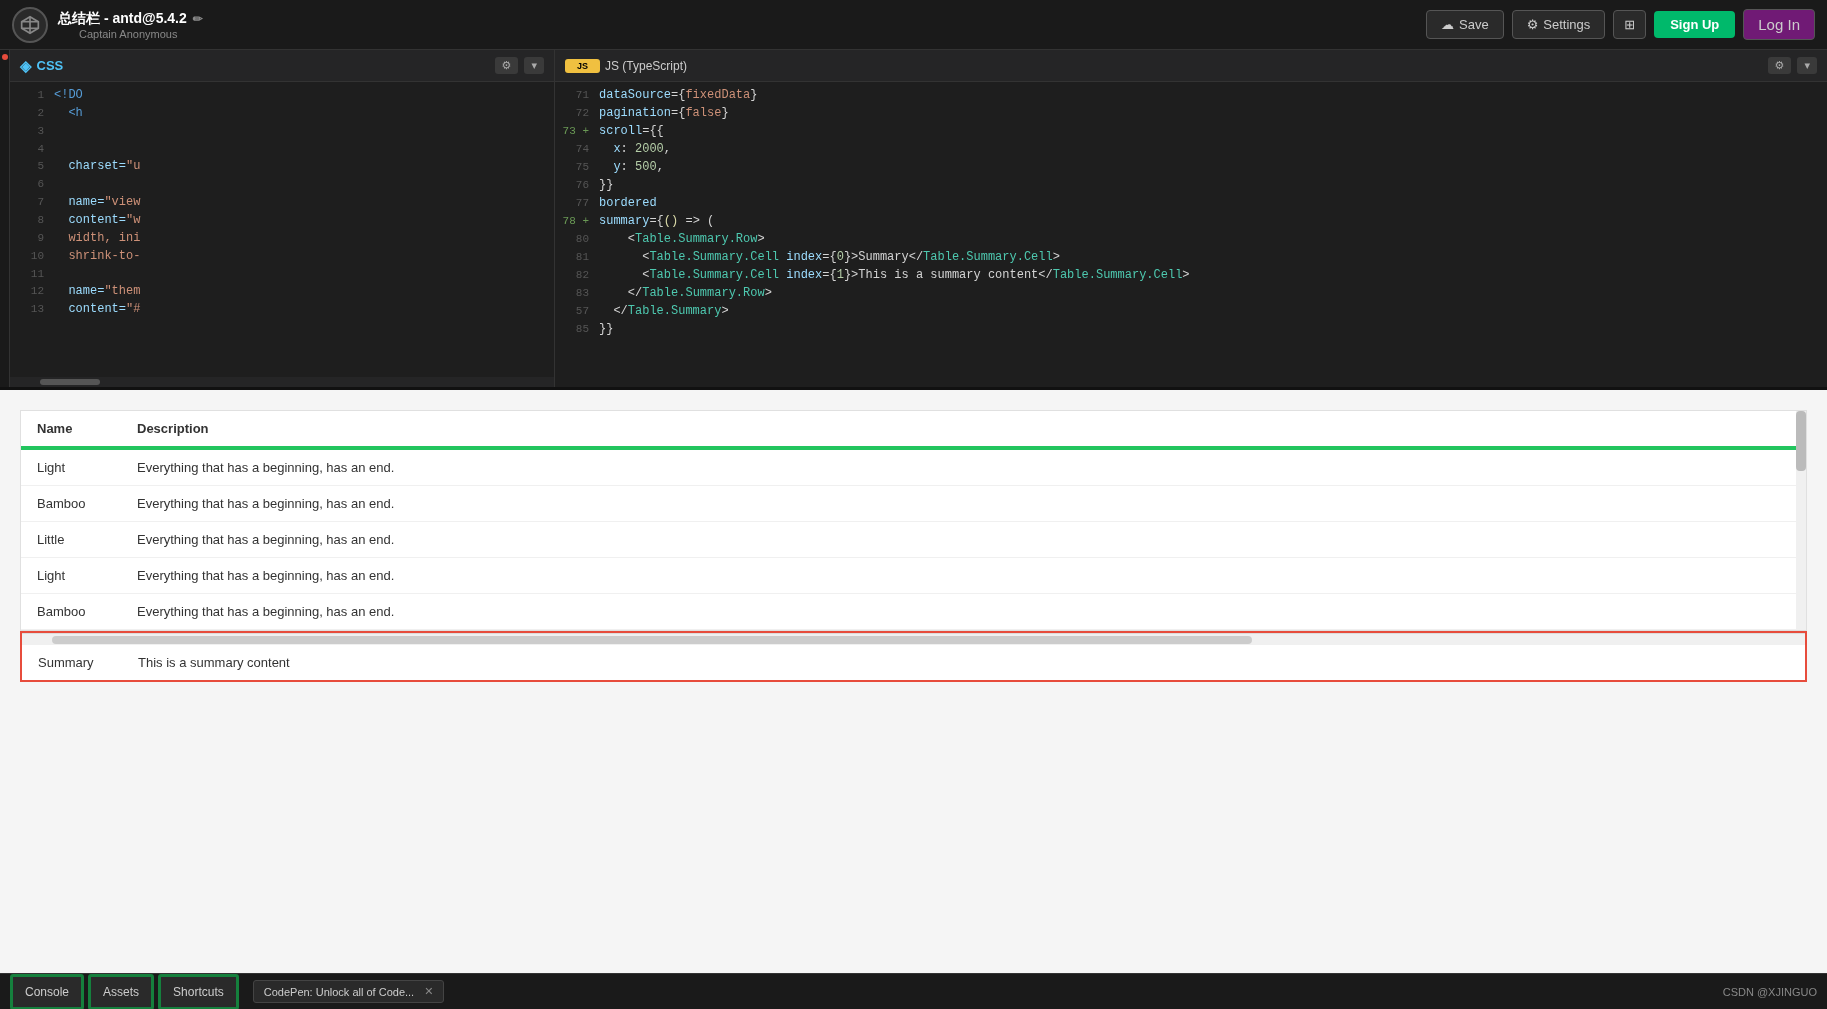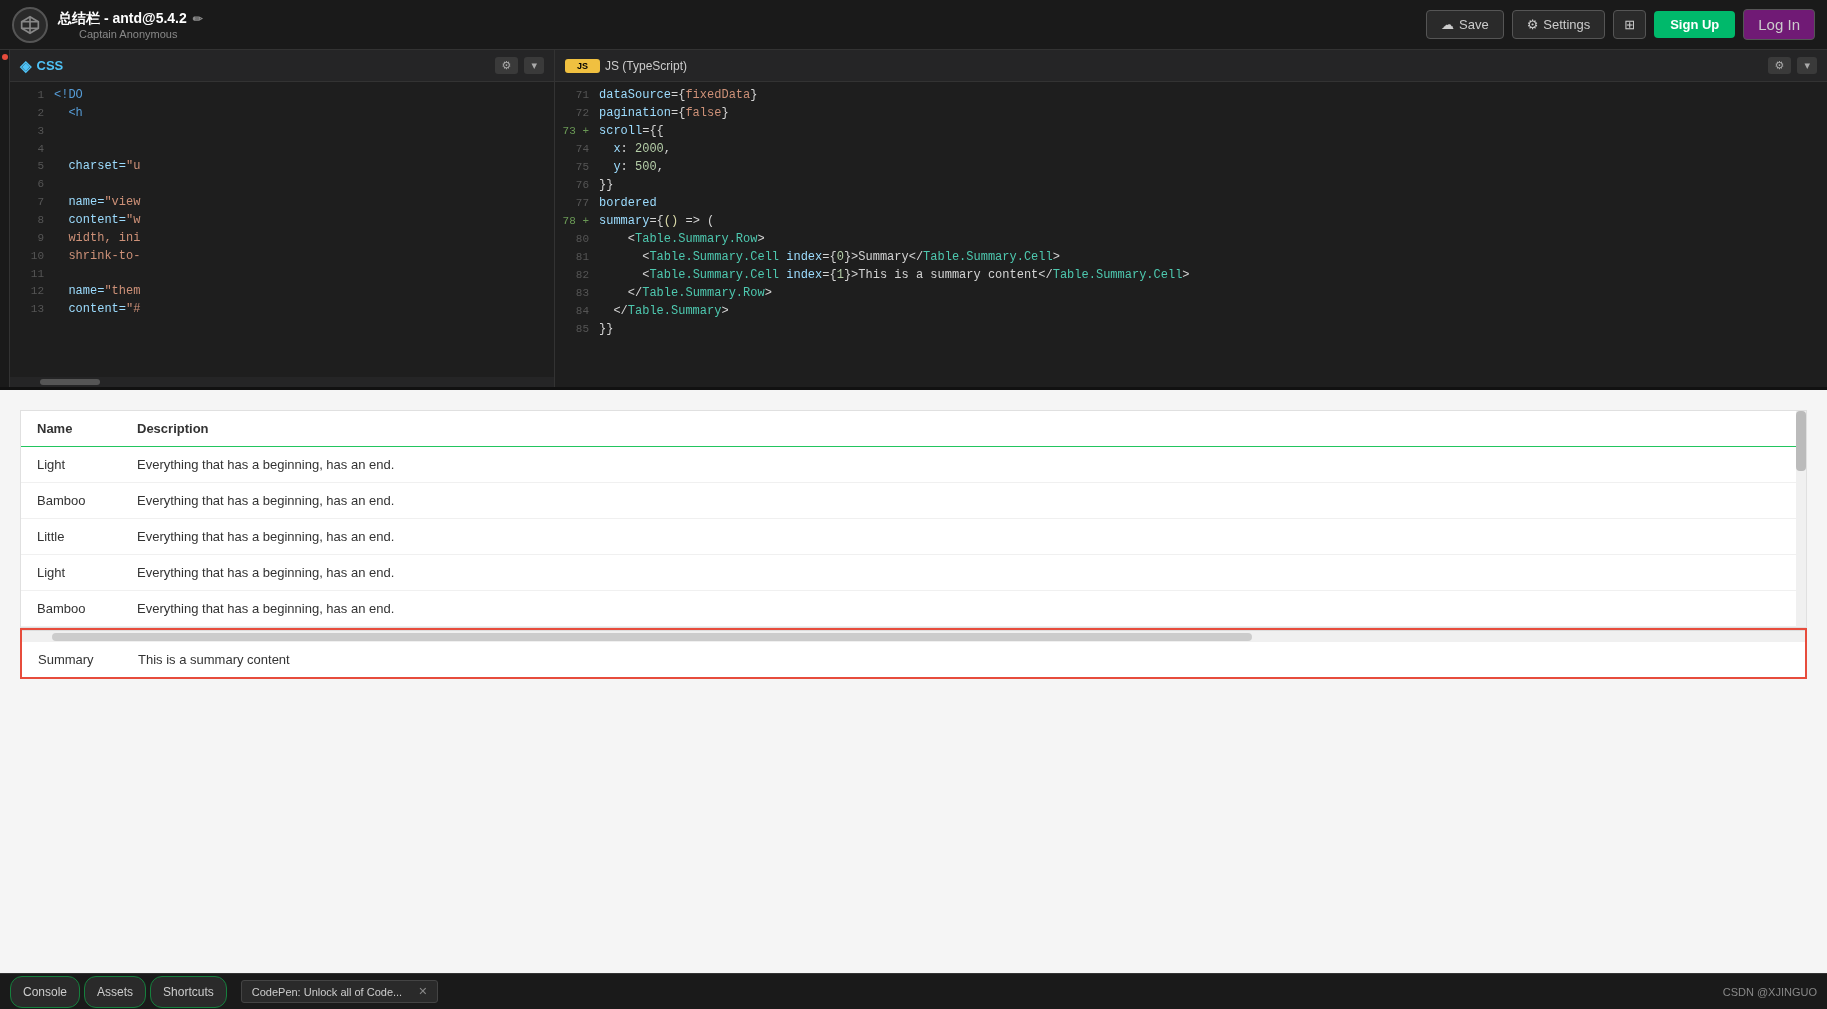--- a/index.html
+++ b/index.html
@@ -128,21 +128,21 @@
       table-layout: fixed;
     }
 
     .data-table th {
       text-align: left;
       padding: 10px 16px;
       font-size: 13px;
       font-weight: bold;
       color: #333;
       background: #fff;
-      border-bottom: 1px solid #22c55e;
+      border-bottom: 4px solid #22c55e;
     }
 
     .data-table td {
       padding: 10px 16px;
       font-size: 13px;
       color: #333;
       border-bottom: 1px solid #f0f0f0;
     }
 
     .col-name { width: 100px; }
@@ -208,31 +208,31 @@
       align-items: center;
       padding: 0 10px;
       gap: 4px;
       border-top: 1px solid #333;
       position: absolute;
       bottom: 0;
       left: 0;
       right: 0;
     }
     .bottom-tab {
-      background: #2a2a2a; border: 1px solid #15803d; color: #ccc;
-      padding: 8px 12px; border-radius: 12px; cursor: pointer; font-size: 12px;
+      background: #2a2a2a; border: 3px solid #15803d; color: #ccc;
+      padding: 8px 12px; border-radius: 3px; cursor: pointer; font-size: 12px;
     }
     .codepen-notification {
       background: #2a2a2a;
       border: 1px solid #444;
       color: #ccc;
       padding: 4px 10px;
       border-radius: 3px;
       font-size: 11px;
-      display: flex; align-items: center; gap: 16px;
+      display: flex; align-items: center; gap: 10px;
       margin-left: 10px;
     }
     .codepen-close { cursor: pointer; color: #888; }
     .bottom-right { margin-left: auto; color: #888; font-size: 11px; }
 
     
     .c-attr { color: #9cdcfe; text-align: center; }
     .c-val { color: #ce9178; }
     .c-key { color: #9cdcfe; }
     .c-orange { color: #ce9178; }
@@ -406,21 +406,21 @@
         </div>
       <div class="code-line">
           <span class="line-num">82</span>
           <span class="line-content">      <span class="c-white">&lt;</span><span class="c-prop">Table.Summary.Cell</span><span class="c-white"> </span><span class="c-attr">index</span><span class="c-white">={</span><span class="c-num">1</span><span class="c-white">}&gt;This is a summary content&lt;/</span><span class="c-prop">Table.Summary.Cell</span><span class="c-white">&gt;</span></span>
         </div>
       <div class="code-line">
           <span class="line-num">83</span>
           <span class="line-content">    <span class="c-white">&lt;/</span><span class="c-prop">Table.Summary.Row</span><span class="c-white">&gt;</span></span>
         </div>
       <div class="code-line">
-          <span class="line-num">84</span>
+          <span class="line-num">57</span>
           <span class="line-content">  <span class="c-white">&lt;/</span><span class="c-prop">Table.Summary</span><span class="c-white">&gt;</span></span>
         </div>
       <div class="code-line">
           <span class="line-num">85</span>
           <span class="line-content"><span class="c-white">}}</span></span>
         </div>
     </div>
   </div>
 </div>
 

